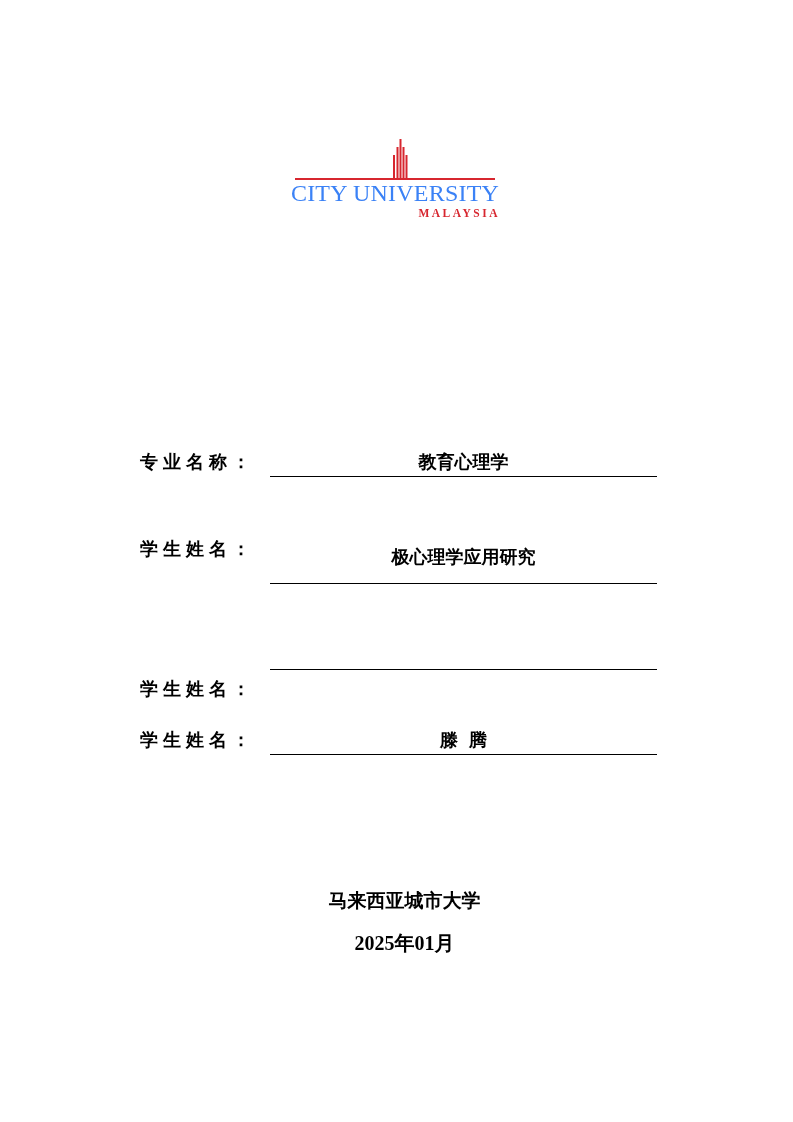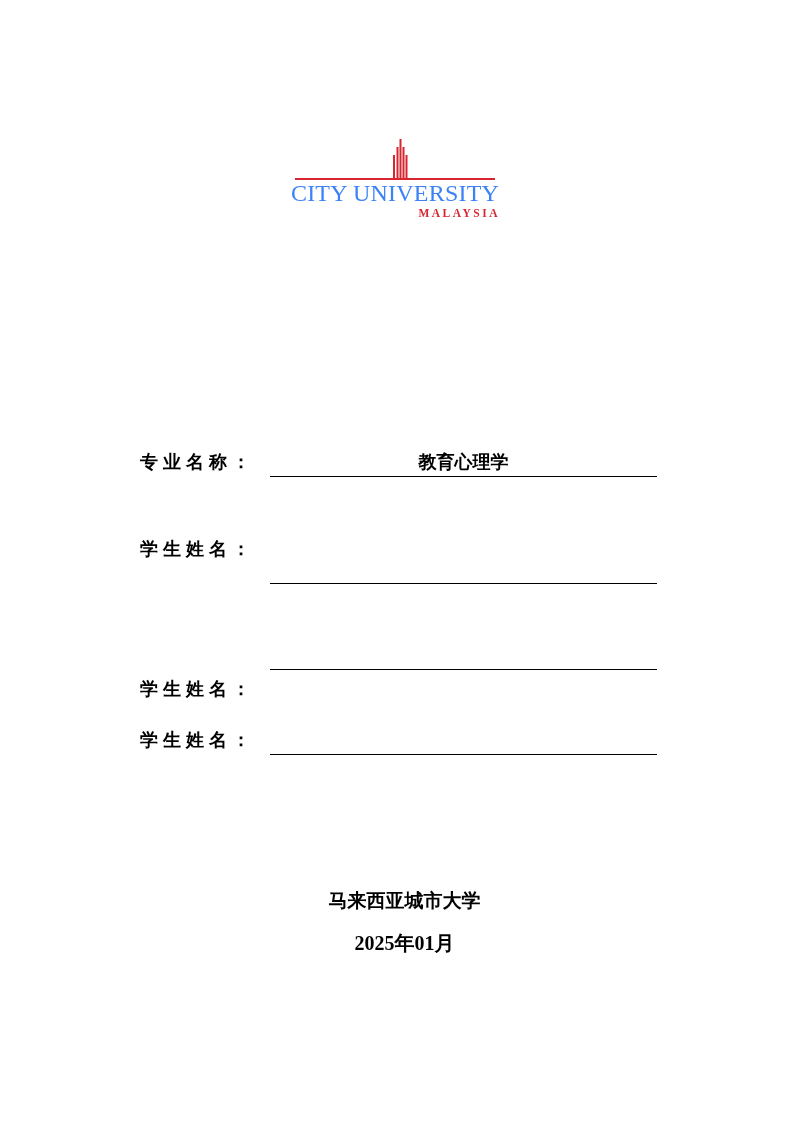--- a/index.html
+++ b/index.html
@@ -38,27 +38,29 @@
 </div>
 
 <div class="field" style="top:450px;height:30px;">
   <div class="label" style="top:0;">专业名称：</div>
   <div class="value" style="top:0;">教育心理学</div>
   <div class="line" style="top:26px;"></div>
 </div>
 
 <div class="field" style="top:505px;height:80px;">
   <div class="label" style="top:32px;">学生姓名：</div>
+  <div class="value" style="top:40px;">极心理学应用研究</div>
   <div class="line" style="top:78px;"></div>
 </div>
 
 <div class="field" style="top:642px;height:30px;">
   <div class="label" style="top:0;margin-top:35px;">学生姓名：</div>
   <div class="line" style="top:27px;"></div>
 </div>
 
 <div class="field" style="top:728px;height:30px;">
   <div class="label" style="top:0;">学生姓名：</div>
+  <div class="value" style="top:0;">滕 腾</div>
   <div class="line" style="top:26px;"></div>
 </div>
 
 <div class="footer" style="top:888px;">马来西亚城市大学</div>
 <div class="footer date" style="top:930px;">2025年01月</div>
 
 </body></html>

